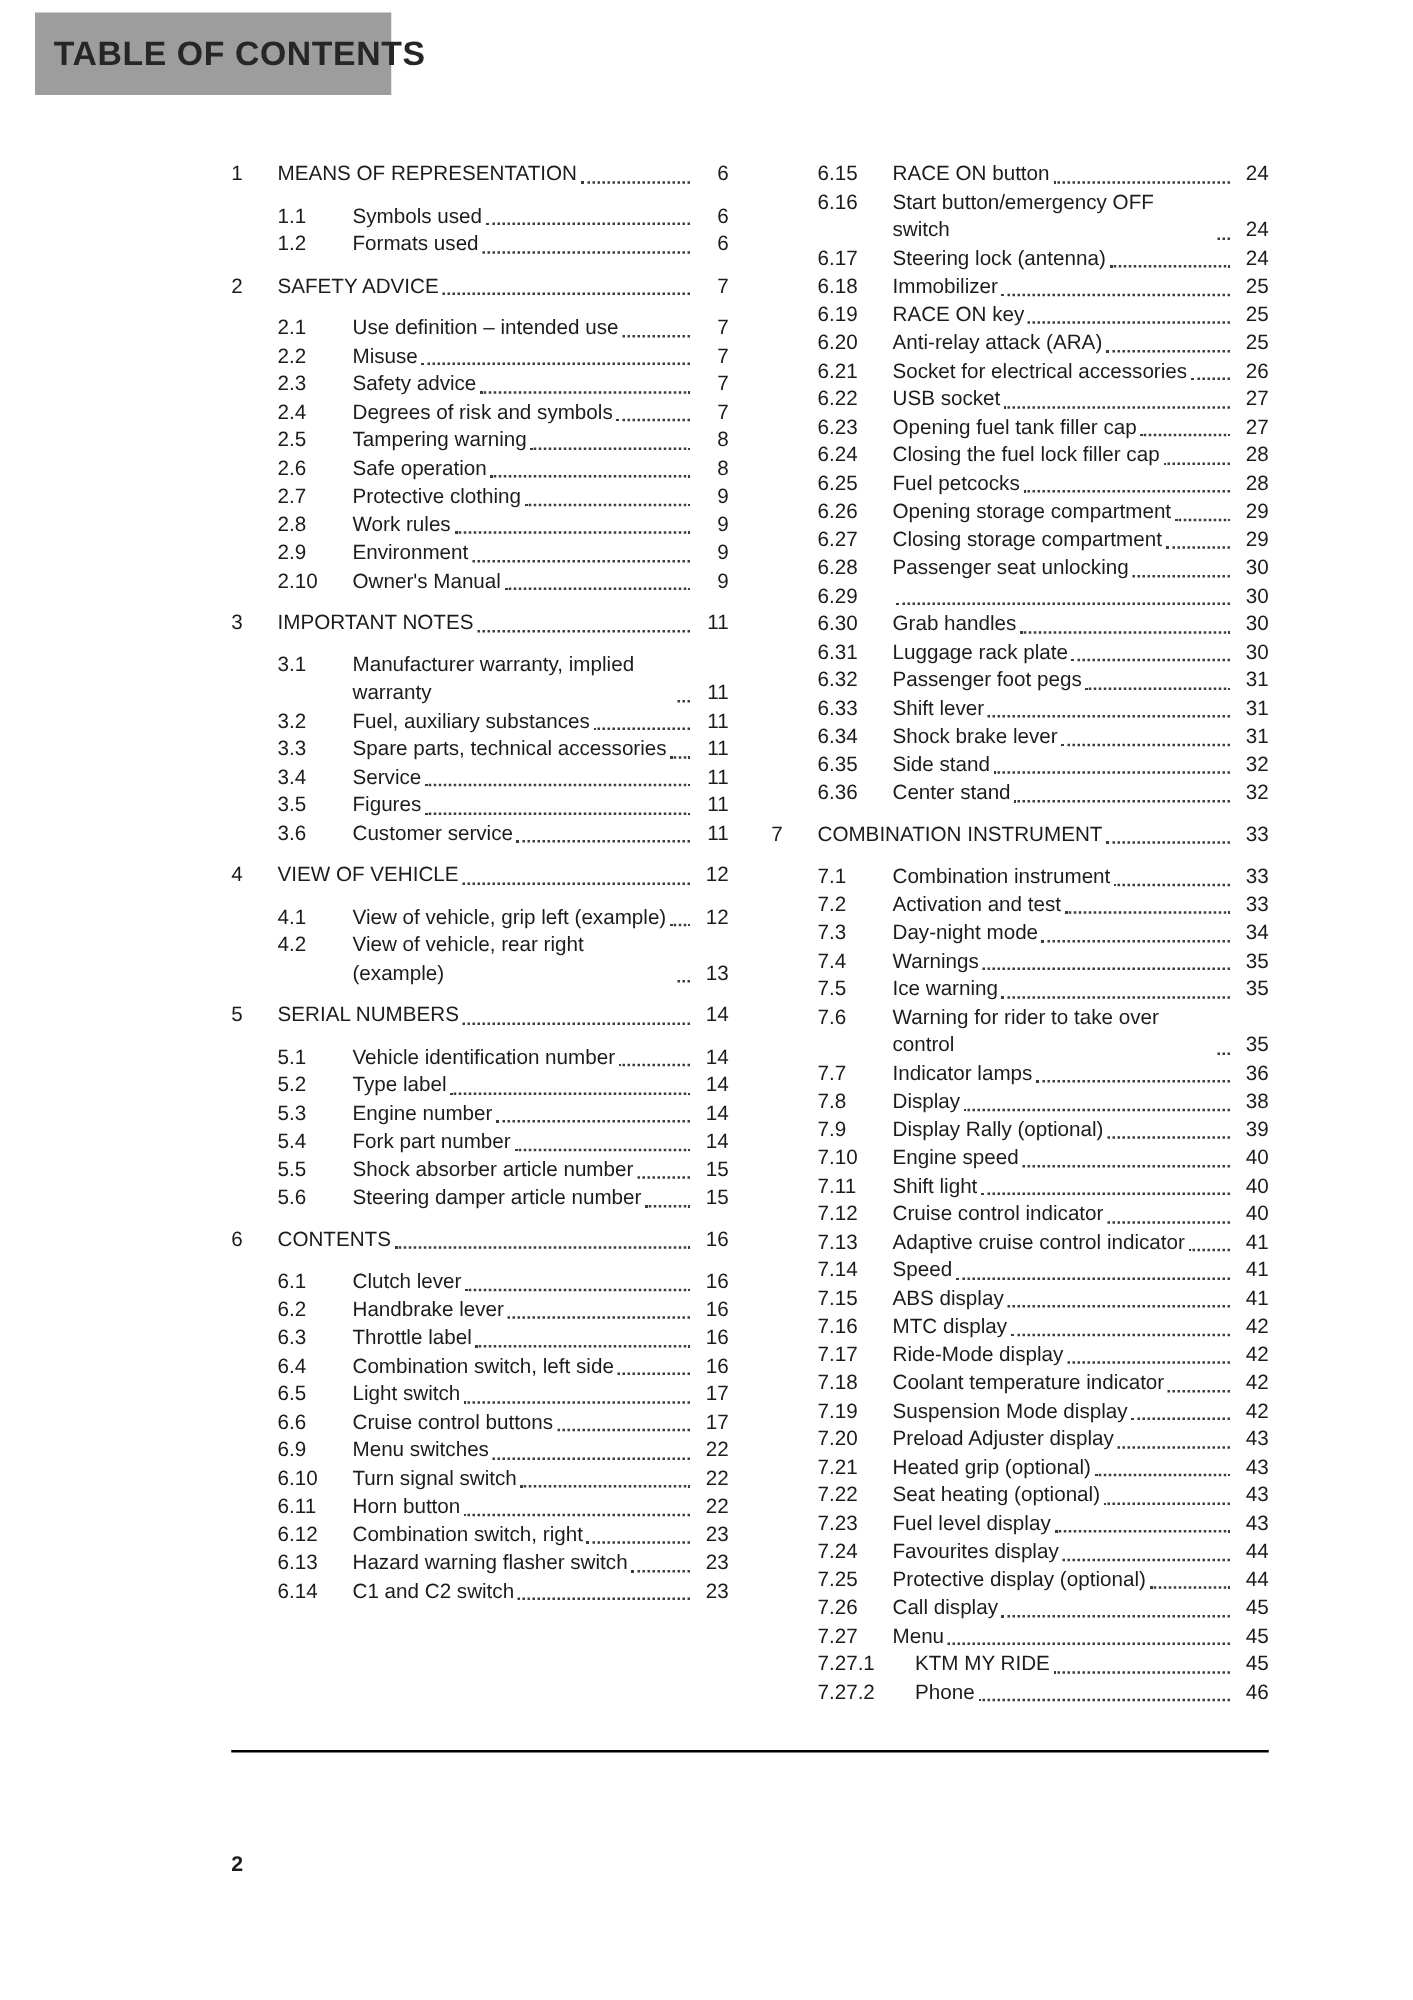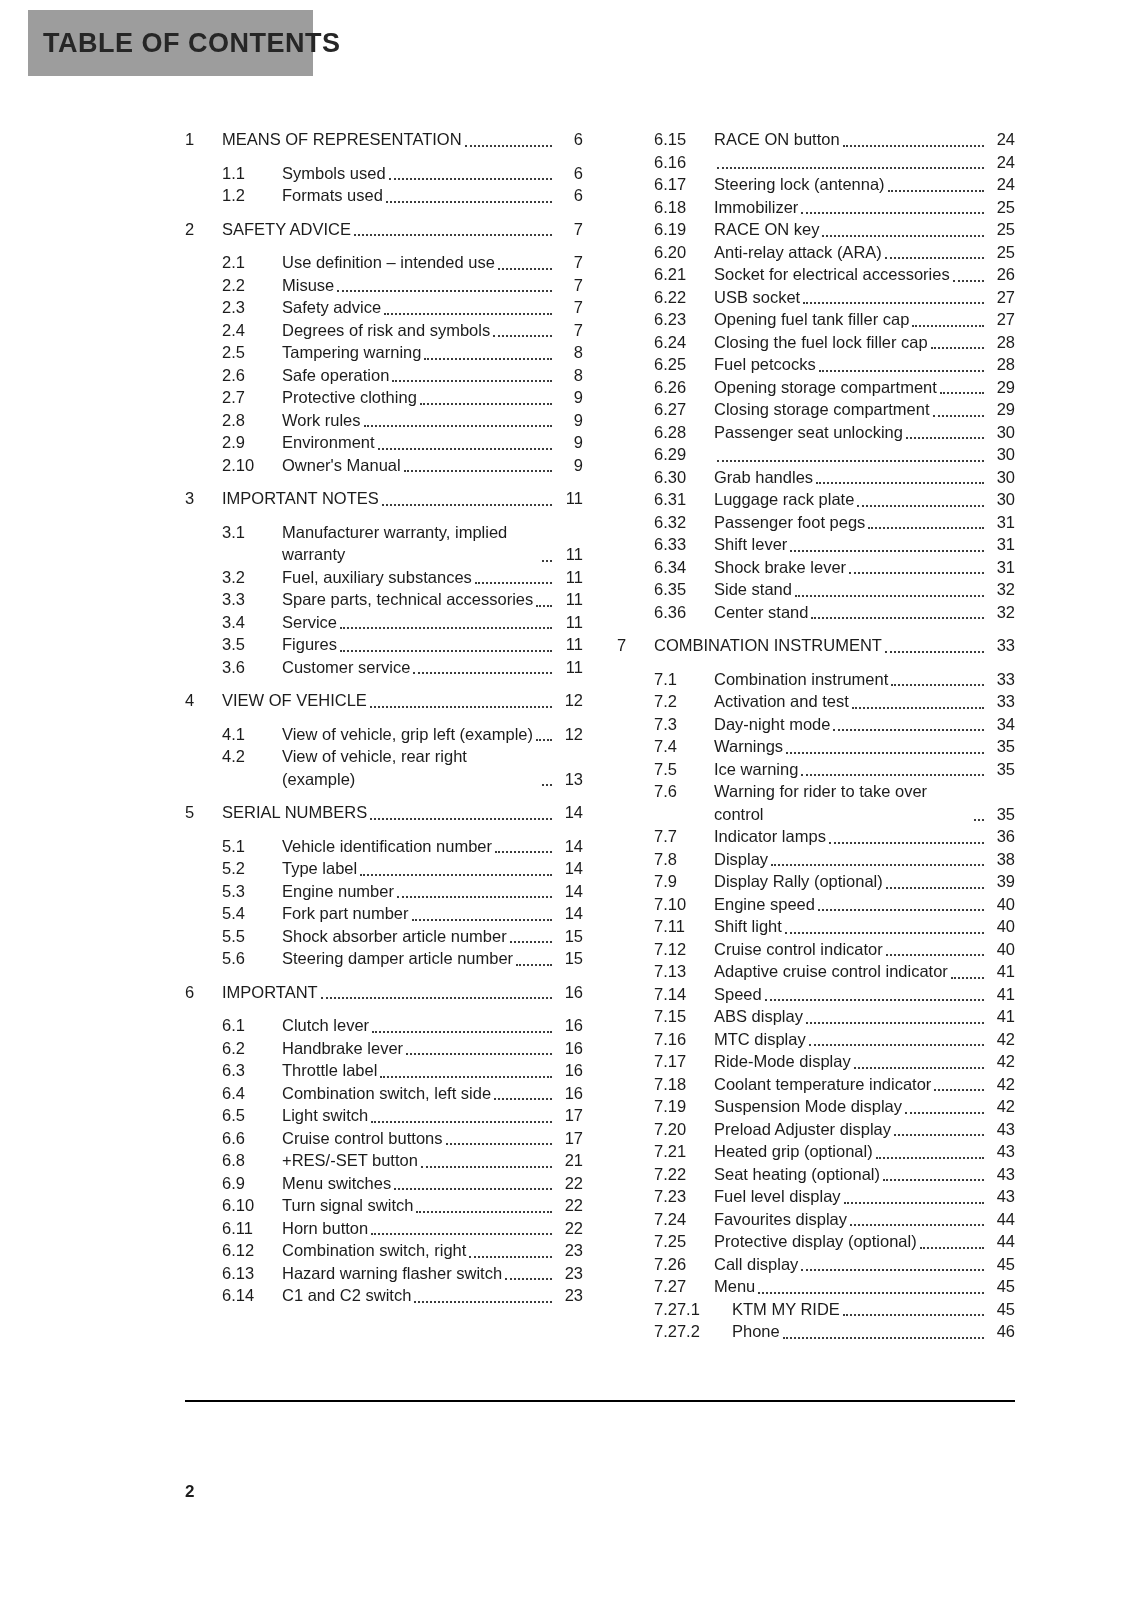--- a/index.html
+++ b/index.html
@@ -269,21 +269,21 @@
         <span class="page">15</span>
       </div>
       <div class="toc-row level-1">
         <span class="num">5.6</span>
         <span class="title">Steering damper article number</span>
         <span class="leader"></span>
         <span class="page">15</span>
       </div>
       <div class="toc-row level-0">
         <span class="num">6</span>
-        <span class="title">IMPORTANT</span>
+        <span class="title">CONTENTS</span>
         <span class="leader"></span>
         <span class="page">16</span>
       </div>
       <div class="toc-row level-1">
         <span class="num">6.1</span>
         <span class="title">Clutch lever</span>
         <span class="leader"></span>
         <span class="page">16</span>
       </div>
       <div class="toc-row level-1">
@@ -310,26 +310,20 @@
         <span class="leader"></span>
         <span class="page">17</span>
       </div>
       <div class="toc-row level-1">
         <span class="num">6.6</span>
         <span class="title">Cruise control buttons</span>
         <span class="leader"></span>
         <span class="page">17</span>
       </div>
       <div class="toc-row level-1">
-        <span class="num">6.8</span>
-        <span class="title">+RES/-SET button</span>
-        <span class="leader"></span>
-        <span class="page">21</span>
-      </div>
-      <div class="toc-row level-1">
         <span class="num">6.9</span>
         <span class="title">Menu switches</span>
         <span class="leader"></span>
         <span class="page">22</span>
       </div>
       <div class="toc-row level-1">
         <span class="num">6.10</span>
         <span class="title">Turn signal switch</span>
         <span class="leader"></span>
         <span class="page">22</span>
@@ -361,20 +355,21 @@
     </div>
   <div class="toc-col">
       <div class="toc-row level-1">
         <span class="num">6.15</span>
         <span class="title">RACE ON button</span>
         <span class="leader"></span>
         <span class="page">24</span>
       </div>
       <div class="toc-row level-1">
         <span class="num">6.16</span>
+        <span class="title">Start button/emergency OFF switch</span>
         <span class="leader"></span>
         <span class="page">24</span>
       </div>
       <div class="toc-row level-1">
         <span class="num">6.17</span>
         <span class="title">Steering lock (antenna)</span>
         <span class="leader"></span>
         <span class="page">24</span>
       </div>
       <div class="toc-row level-1">

